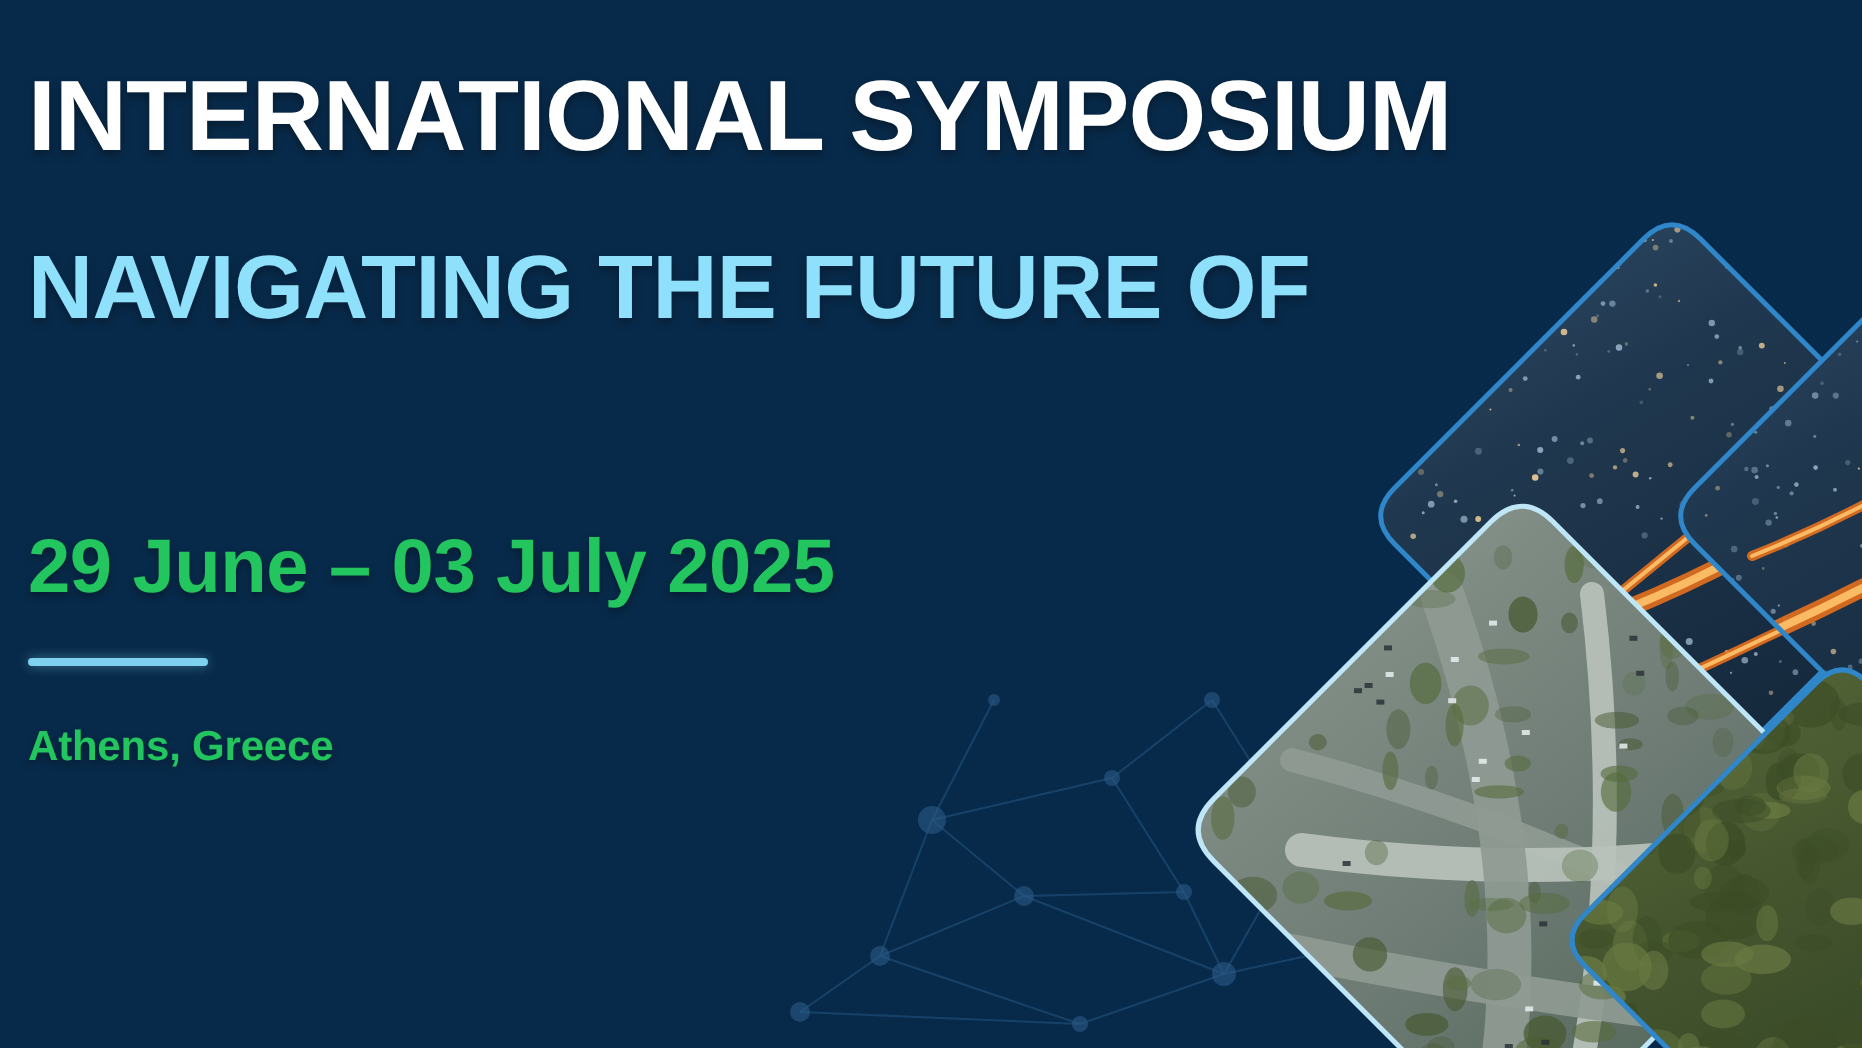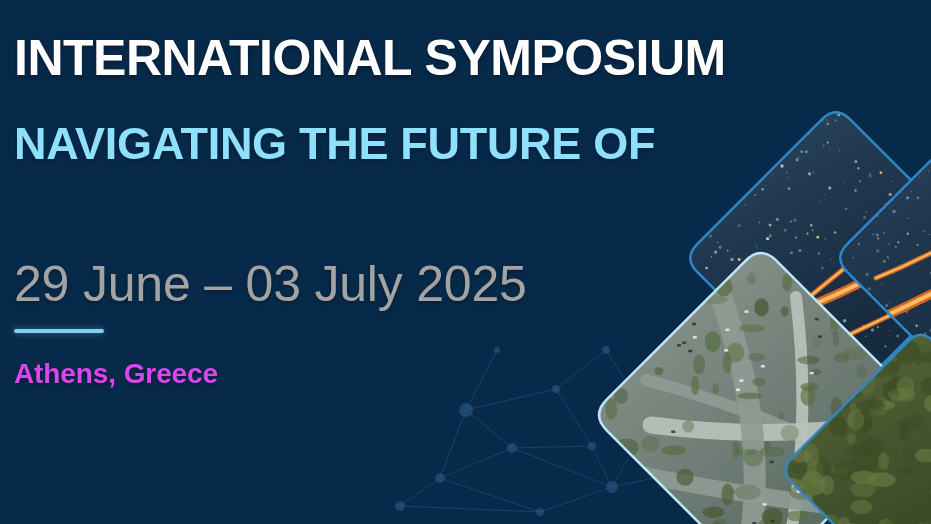--- a/index.html
+++ b/index.html
@@ -56,46 +56,46 @@
     letter-spacing: -0.3px;
     color: #8fe0fa;
     text-shadow: 0 2px 5px rgba(0,0,0,0.30);
     margin-top: 12px;
   }
   .subtitle .line2 { display: block; }
   .dates {
     position: absolute;
     left: 0;
     top: 262px;
-    font-size: 50px;
+    font-size: 38px;
     line-height: 44px;
-    font-weight: 400;
-    color: #a3a3a3;
+    font-weight: 700;
+    color: #22c55e;
     letter-spacing: -0.2px;
     text-shadow: 0 2px 4px rgba(0,0,0,0.32);
     white-space: nowrap;
   }
   .divider {
     position: absolute;
     left: 0;
     top: 329px;
     width: 90px;
     height: 4px;
     border-radius: 2px;
     background: #7fd2ef;
     box-shadow: 0 0 6px rgba(127,210,239,0.45);
   }
   .location {
     position: absolute;
     left: 0;
     top: 357px;
-    font-size: 28px;
+    font-size: 21px;
     line-height: 34px;
     font-weight: 700;
-    color: #d946ef;
+    color: #22c55e;
     letter-spacing: -0.1px;
     text-shadow: 0 2px 4px rgba(0,0,0,0.32);
     white-space: nowrap;
   }
   
   #collage {
     position: absolute;
     right: 0;
     top: 0;
     width: 400px;

